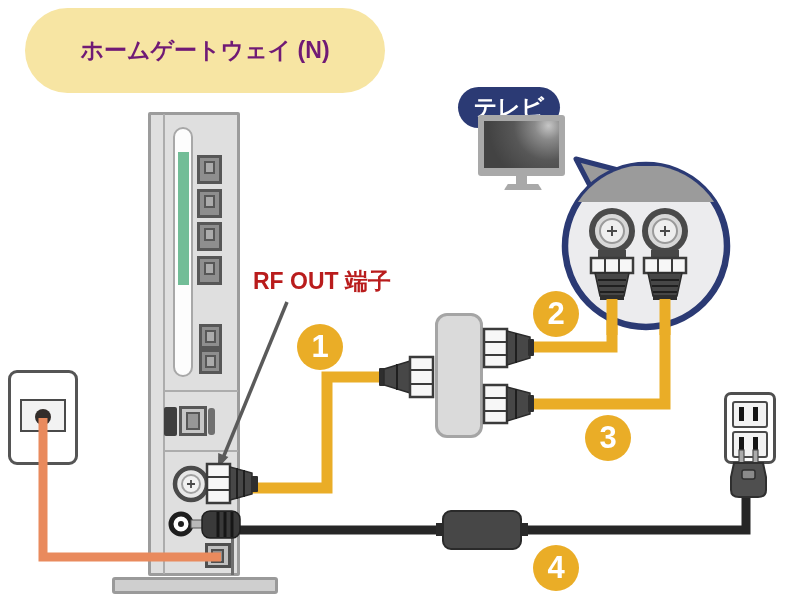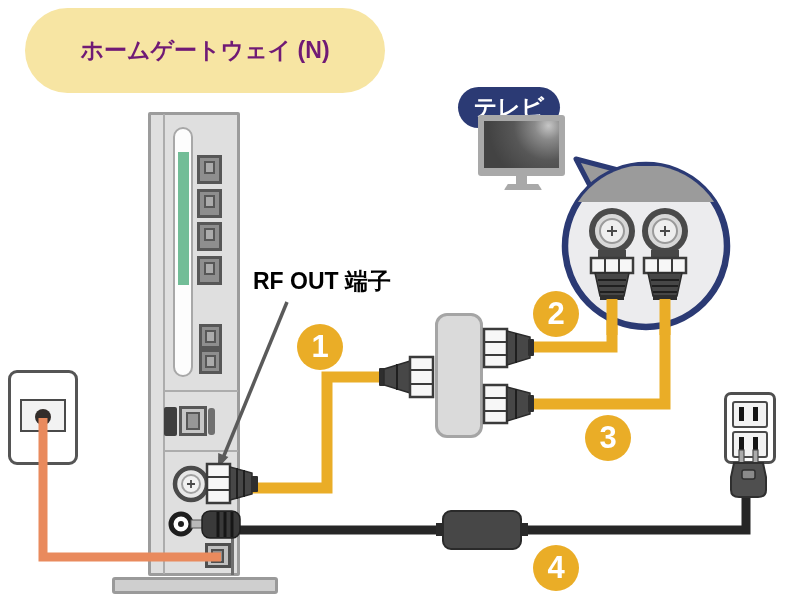--- a/index.html
+++ b/index.html
@@ -7,21 +7,21 @@
          font-family:"Liberation Sans","DejaVu Sans",sans-serif;}
   .abs{position:absolute;}
 
   
   .title-bubble{left:25px;top:8px;width:360px;height:85px;background:#F7E5A3;border-radius:46px;
                 display:flex;flex-direction:column;align-items:center;justify-content:center;}
   .title-bubble div{color:#701a75;font-size:23px;font-weight:bold;line-height:31px;text-align:center;}
   .tv-pill{left:458px;top:55px;width:102px;height:41px;background:#2B3A74;border-radius:21px;
            display:flex;align-items:center;justify-content:center;color:#ffffff;
            font-size:23px;font-weight:bold;margin-top:32px;}
-  .rf-label{left:253px;top:266px;color:#000000;font-size:23px;font-weight:bold;white-space:nowrap;}
+  .rf-label{left:253px;top:266px;color:#b91c1c;font-size:23px;font-weight:bold;white-space:nowrap;}
 
   
   .tv-frame{left:478px;top:115px;width:87px;height:61px;background:#A9A9A9;border-radius:3px;}
   .tv-screen{left:484px;top:121px;width:75px;height:47px;
              background:radial-gradient(circle at 86% 10%, #C6C6C6 0%, #8A8A8A 18%, #575757 45%, #434343 78%);}
   .tv-neck{left:516px;top:176px;width:11px;height:8px;background:#A9A9A9;}
   .tv-base{left:504px;top:184px;width:38px;height:6px;background:#A9A9A9;border-radius:1px;
            clip-path:polygon(10% 0,90% 0,100% 100%,0 100%);}
 
   

